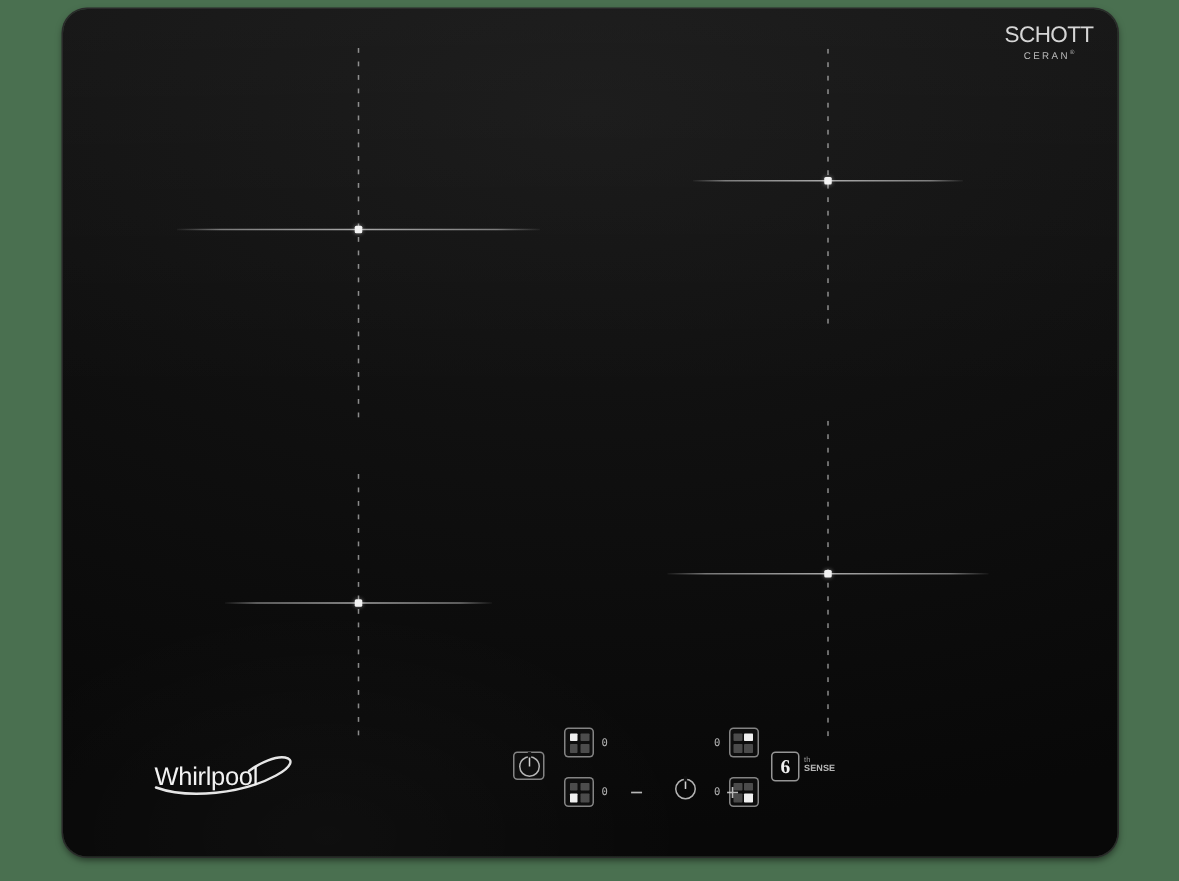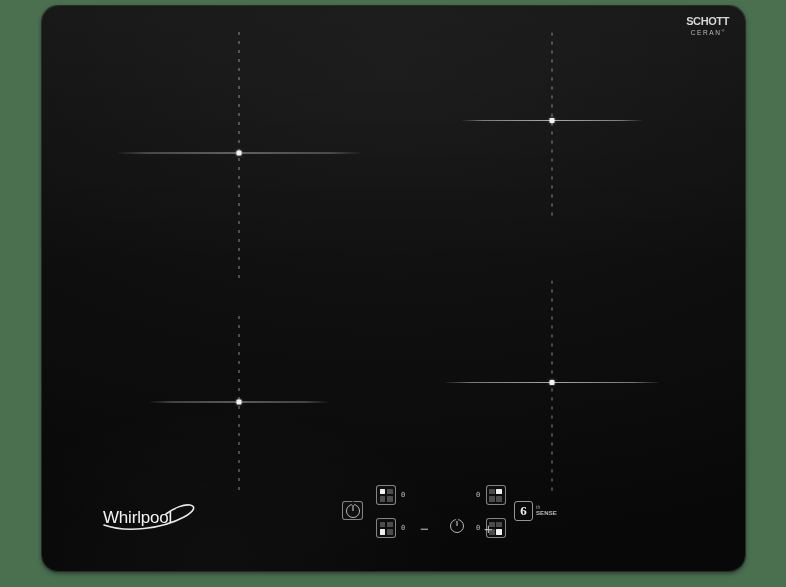--- a/index.html
+++ b/index.html
@@ -61,22 +61,22 @@
     position: absolute;
     right: 16px;
     top: 10px;
     text-align: center;
     color: #c9c9c9;
     line-height: 1;
     user-select: none;
   }
   #ceran .l1 {
     display: block;
-    font-size: 11px;
-    font-weight: bold;
+    font-size: 15px;
+    font-weight: normal;
     letter-spacing: -0.4px;
     color: #d6d6d6;
   }
   #ceran .l2 {
     display: block;
     font-size: 6.5px;
     letter-spacing: 1.6px;
     margin-top: 1.5px;
     color: #b9b9b9;
   }

